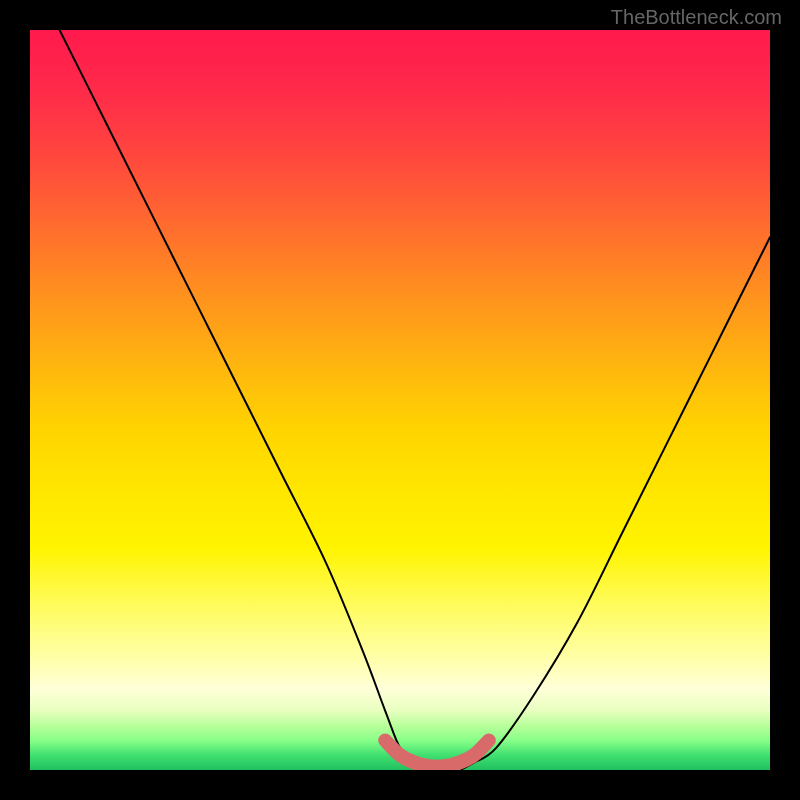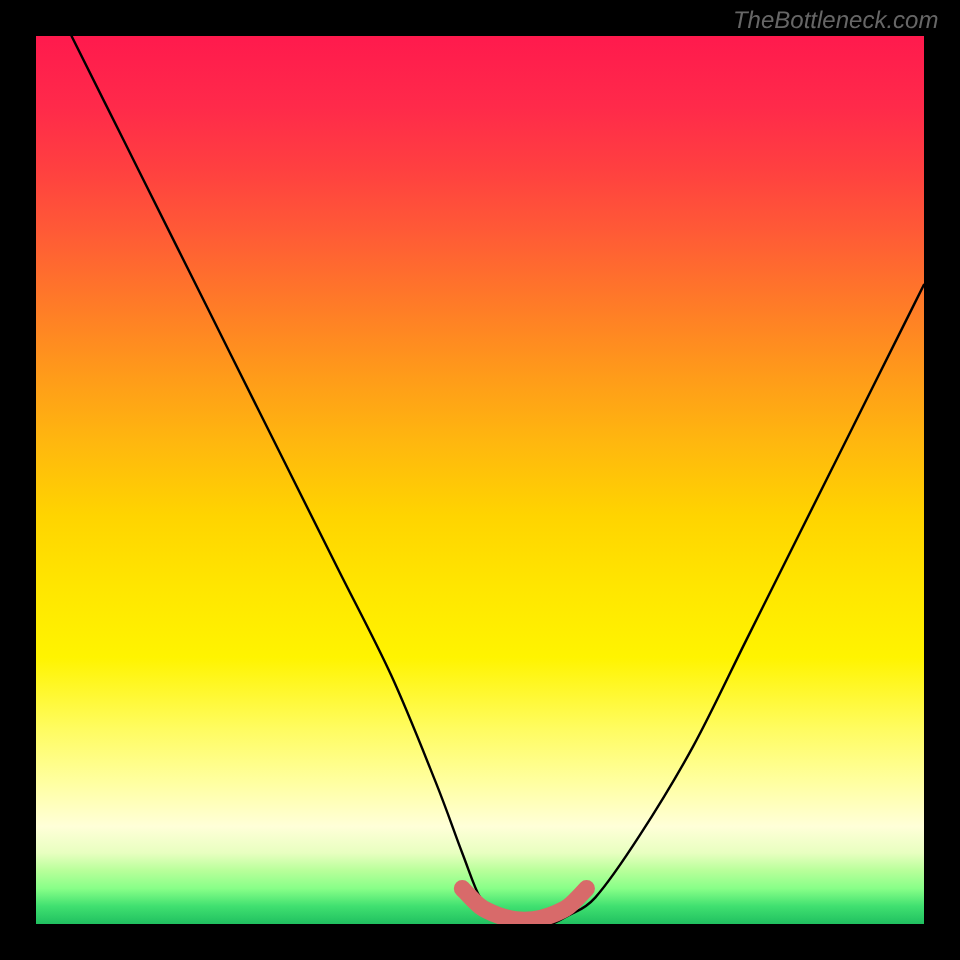--- a/index.html
+++ b/index.html
@@ -12,21 +12,20 @@
     overflow: hidden;
   }
   .watermark {
     position: absolute;
     top: 6px;
     right: 18px;
     color: #666;
     font-size: 20px;
     font-weight: 500;
     z-index: 10;
-    font-style: italic;
   }
   .plot-area {
     position: absolute;
     left: 30px;
     top: 30px;
     width: 740px;
     height: 740px;
     background: linear-gradient(to bottom,
       #ff1a4d 0%,
       #ff2a4a 8%,

